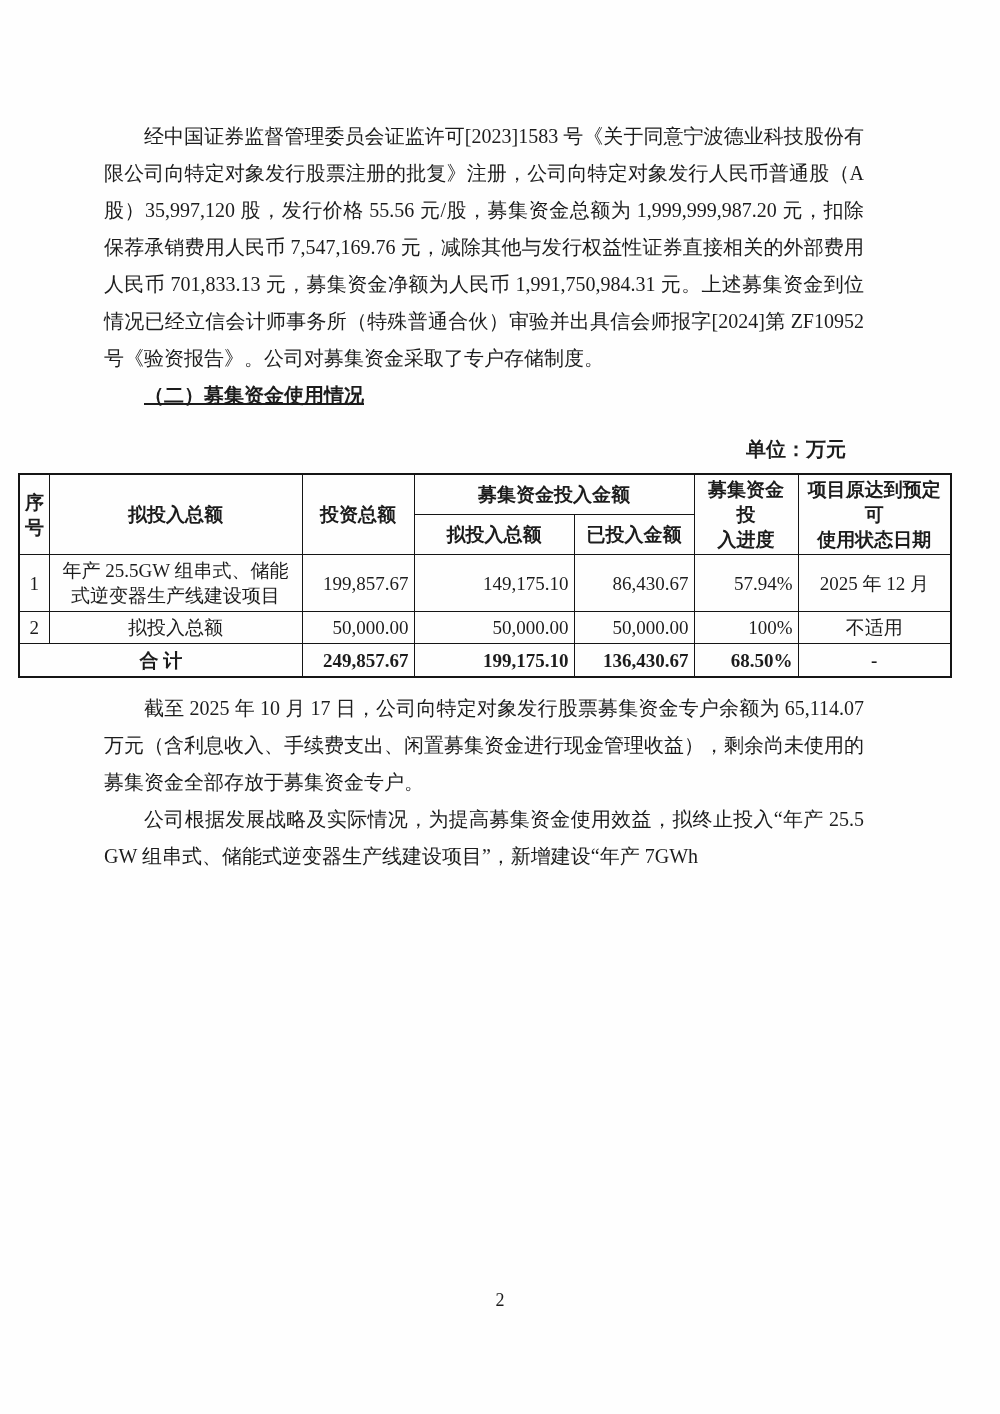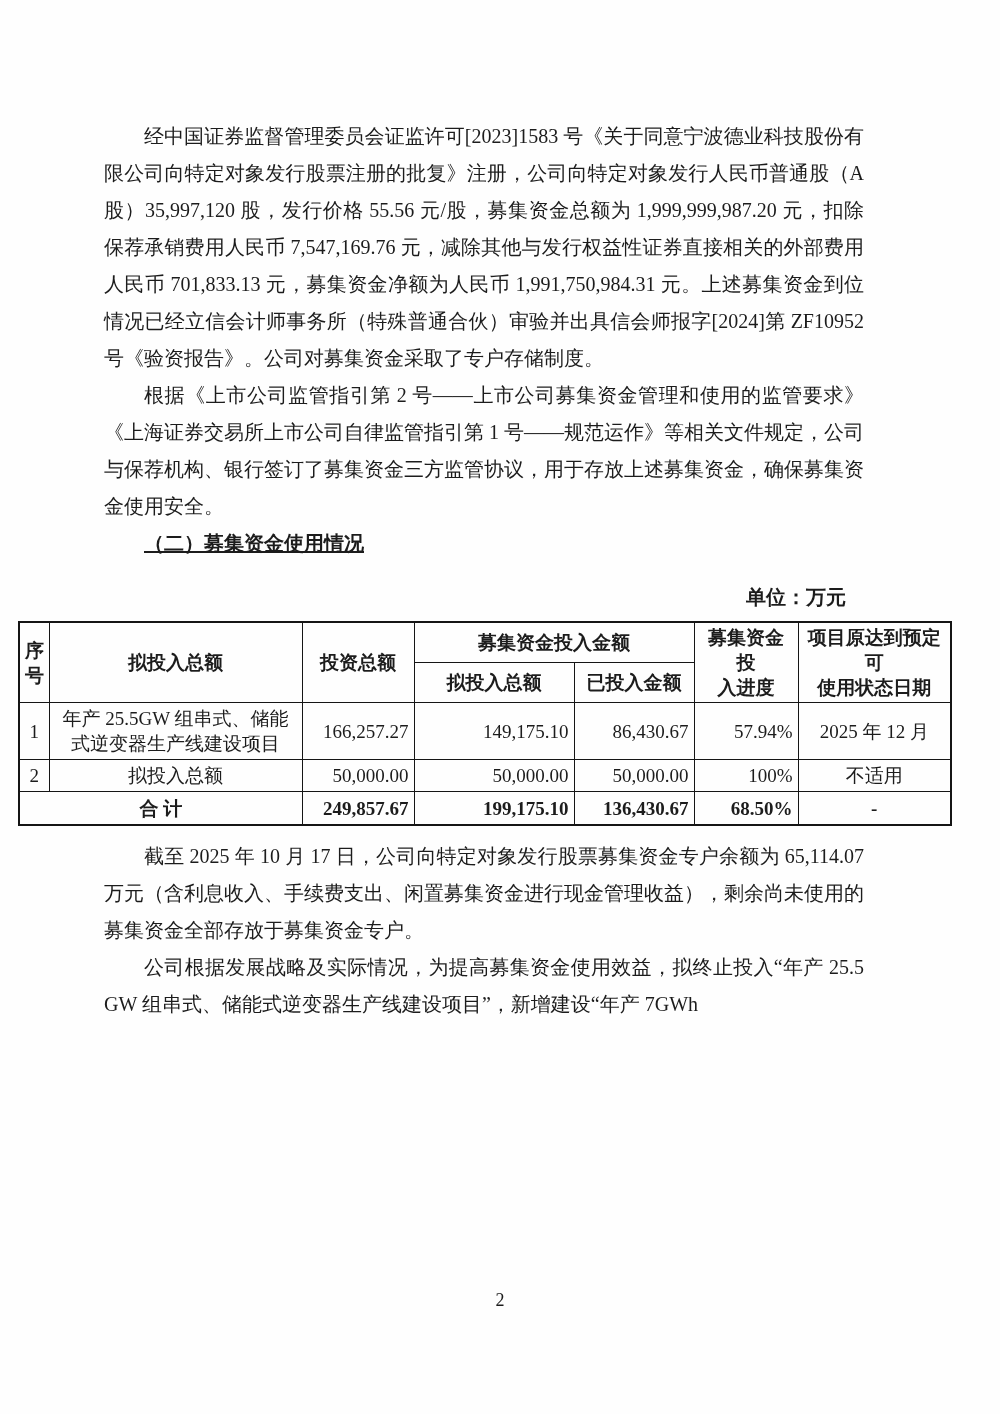--- a/index.html
+++ b/index.html
@@ -91,21 +91,20 @@
   }
 </style>
 </head>
 <body>
 
 <div class="page">
   <div class="content">
 
     <p class="body para1">经中国证券监督管理委员会证监许可[2023]1583 号《关于同意宁波德业科技股份有限公司向特定对象发行股票注册的批复》注册，公司向特定对象发行人民币普通股（A 股）35,997,120 股，发行价格 55.56 元/股，募集资金总额为 1,999,999,987.20 元，扣除保荐承销费用人民币 7,547,169.76 元，减除其他与发行权益性证券直接相关的外部费用人民币 701,833.13 元，募集资金净额为人民币 1,991,750,984.31 元。上述募集资金到位情况已经立信会计师事务所（特殊普通合伙）审验并出具信会师报字[2024]第 ZF10952 号《验资报告》。公司对募集资金采取了专户存储制度。</p>
 
-    <p class="body para2">根据《上市公司监管指引第 2 号——上市公司募集资金管理和使用的监管要求》《上海证券交易所上市公司自律监管指引第 1 号——规范运作》等相关文件规定，公司与保荐机构、银行签订了募集资金三方监管协议，用于存放上述募集资金，确保募集资金使用安全。</p>
 
     <h3 class="sect">（二）募集资金使用情况</h3>
 
 
     <div class="unit-label">单位：万元</div>
 
     <div class="table-wrap">
       <table class="fund">
         <colgroup>
           <col style="width:30px">
@@ -130,21 +129,21 @@
           </tr>
           <tr class="h2">
             <th>拟投入总额</th>
             <th>已投入金额</th>
           </tr>
         </thead>
         <tbody>
           <tr class="r1">
             <td class="c">1</td>
             <td class="c">年产 25.5GW 组串式、储能式逆变器生产线建设项目</td>
-            <td class="num">166,257.27</td>
+            <td class="num">199,857.67</td>
             <td class="num">149,175.10</td>
             <td class="num">86,430.67</td>
             <td class="num">57.94%</td>
             <td class="c">2025 年 12 月</td>
           </tr>
           <tr class="r2">
             <td class="c">2</td>
             <td class="c">拟投入总额</td>
             <td class="num">50,000.00</td>
             <td class="num">50,000.00</td>

